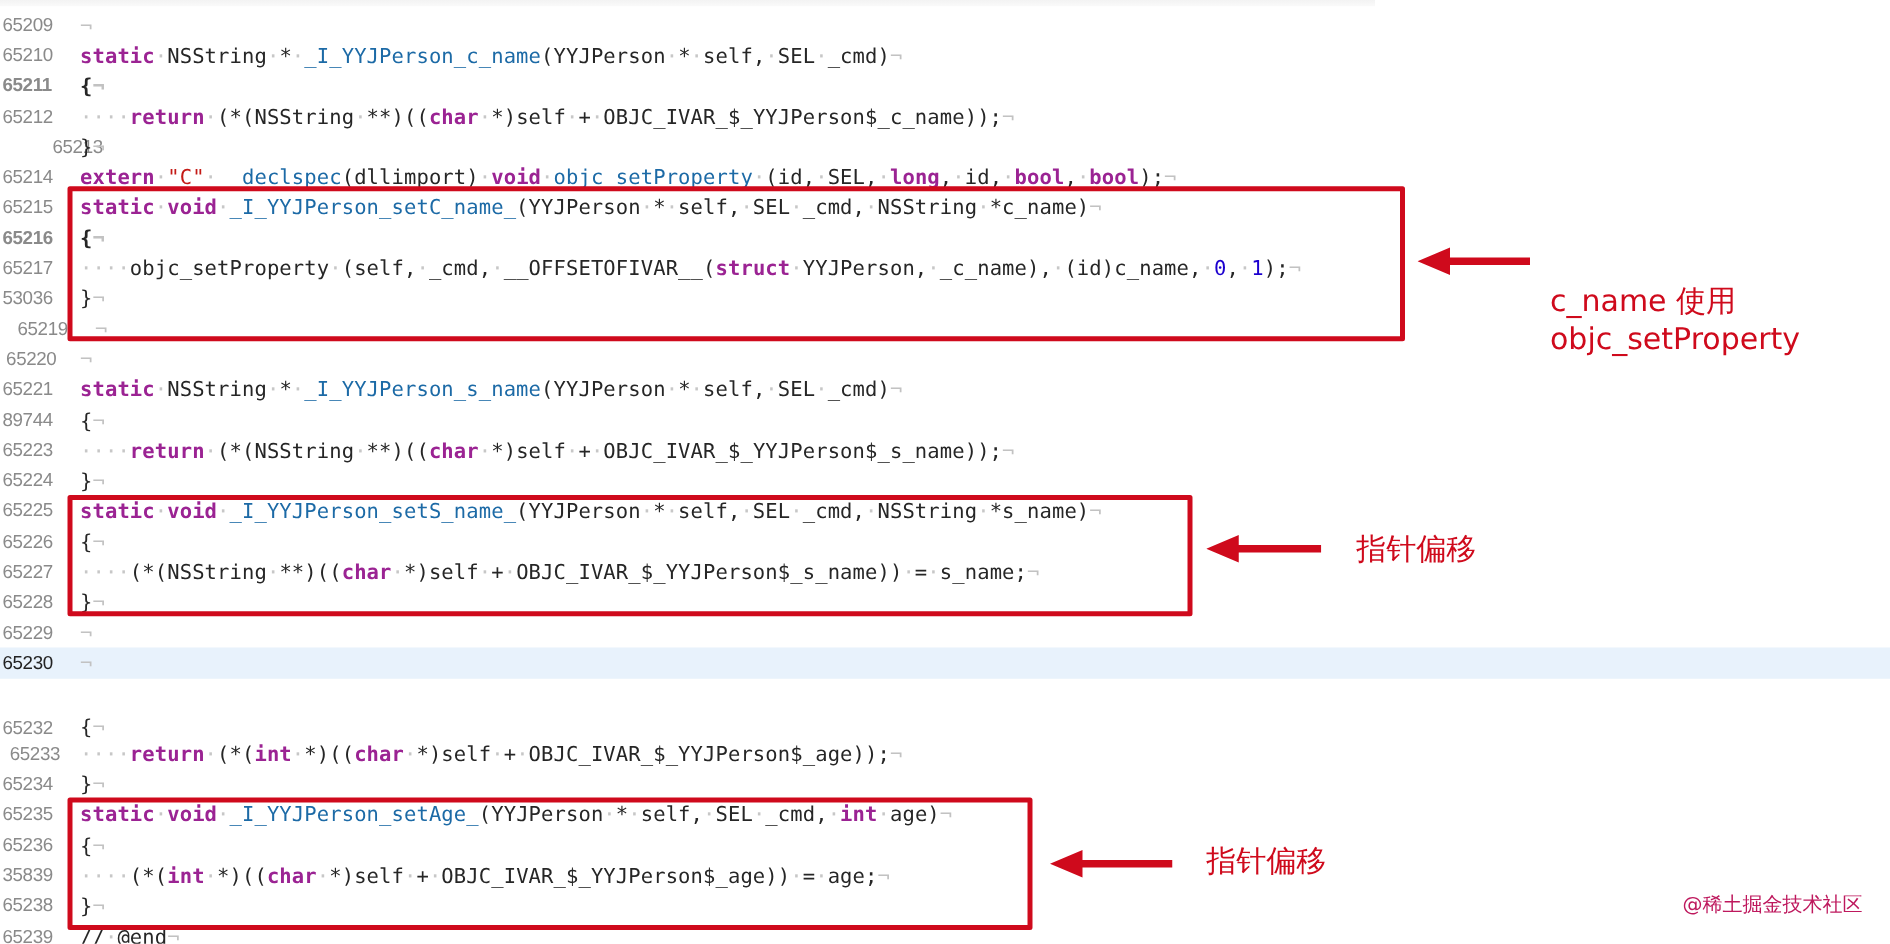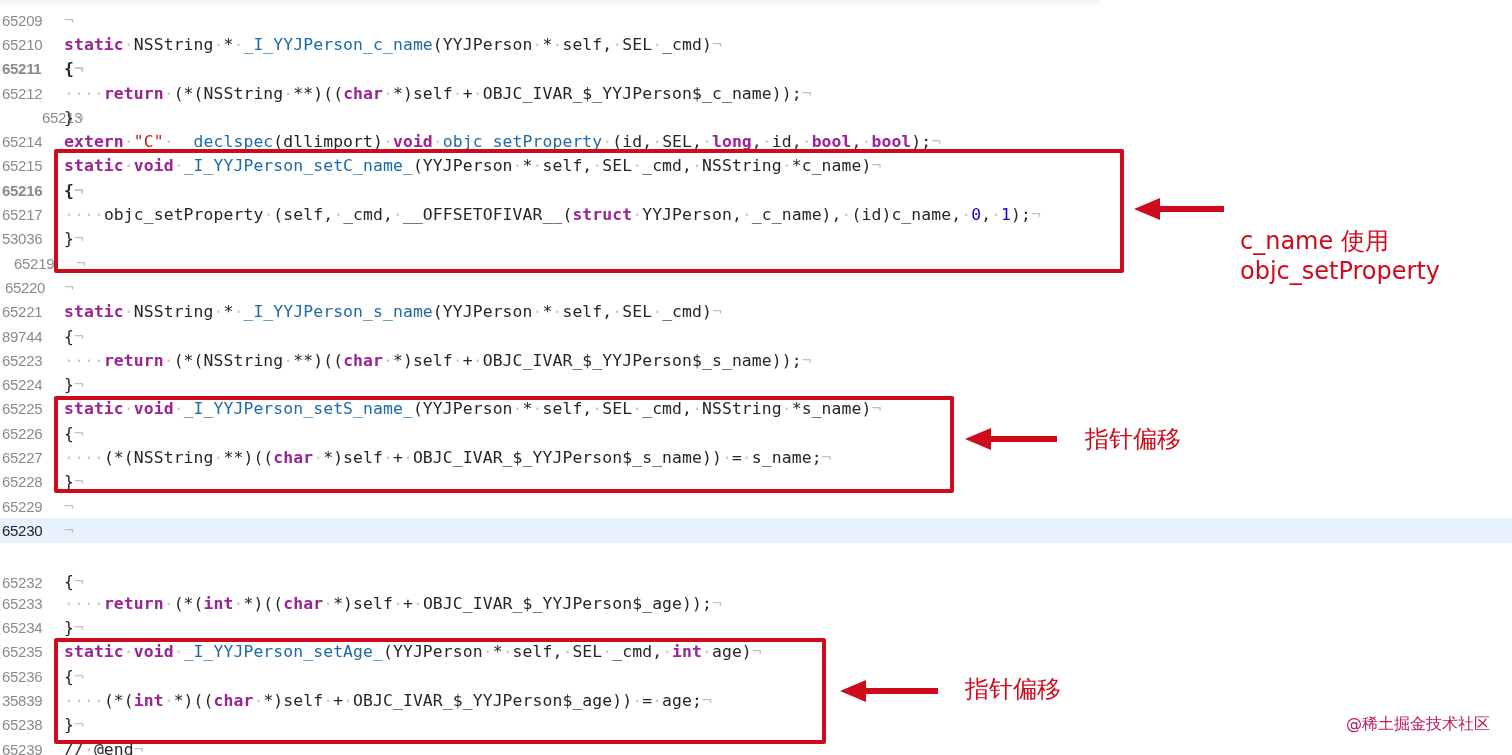--- a/index.html
+++ b/index.html
@@ -141,21 +141,21 @@
       <span class="code"><span class="eol">¬</span></span>
     </div>
     <div class="line current" style="top: 518.3px;">
       <span class="lnum">65230</span>
       <span class="code"><span class="eol">¬</span></span>
     </div>
     <div class="line" style="top: 566.9px; align-items: flex-end;">
       <span class="lnum">65232</span>
       <span class="code">{<span class="eol">¬</span></span>
     </div>
-    <div class="line" style="top: 591.2px;">
+    <div class="line" style="top: 591.2px; text-align: right;">
       <span class="lnum">65233</span>
       <span class="code"><span class="dot">·</span><span class="dot">·</span><span class="dot">·</span><span class="dot">·</span><span class="kw">return</span><span class="dot">·</span>(*(<span class="kw">int</span><span class="dot">·</span>*)((<span class="kw">char</span><span class="dot">·</span>*)self<span class="dot">·</span>+<span class="dot">·</span>OBJC_IVAR_$_YYJPerson$_age));<span class="eol">¬</span></span>
     </div>
     <div class="line" style="top: 615.5px;">
       <span class="lnum">65234</span>
       <span class="code">}<span class="eol">¬</span></span>
     </div>
     <div class="line" style="top: 639.8px;">
       <span class="lnum">65235</span>
       <span class="code"><span class="kw">static</span><span class="dot">·</span><span class="kw">void</span><span class="dot">·</span><span class="fn">_I_YYJPerson_setAge_</span>(YYJPerson<span class="dot">·</span>*<span class="dot">·</span>self,<span class="dot">·</span>SEL<span class="dot">·</span>_cmd,<span class="dot">·</span><span class="kw">int</span><span class="dot">·</span>age)<span class="eol">¬</span></span>

